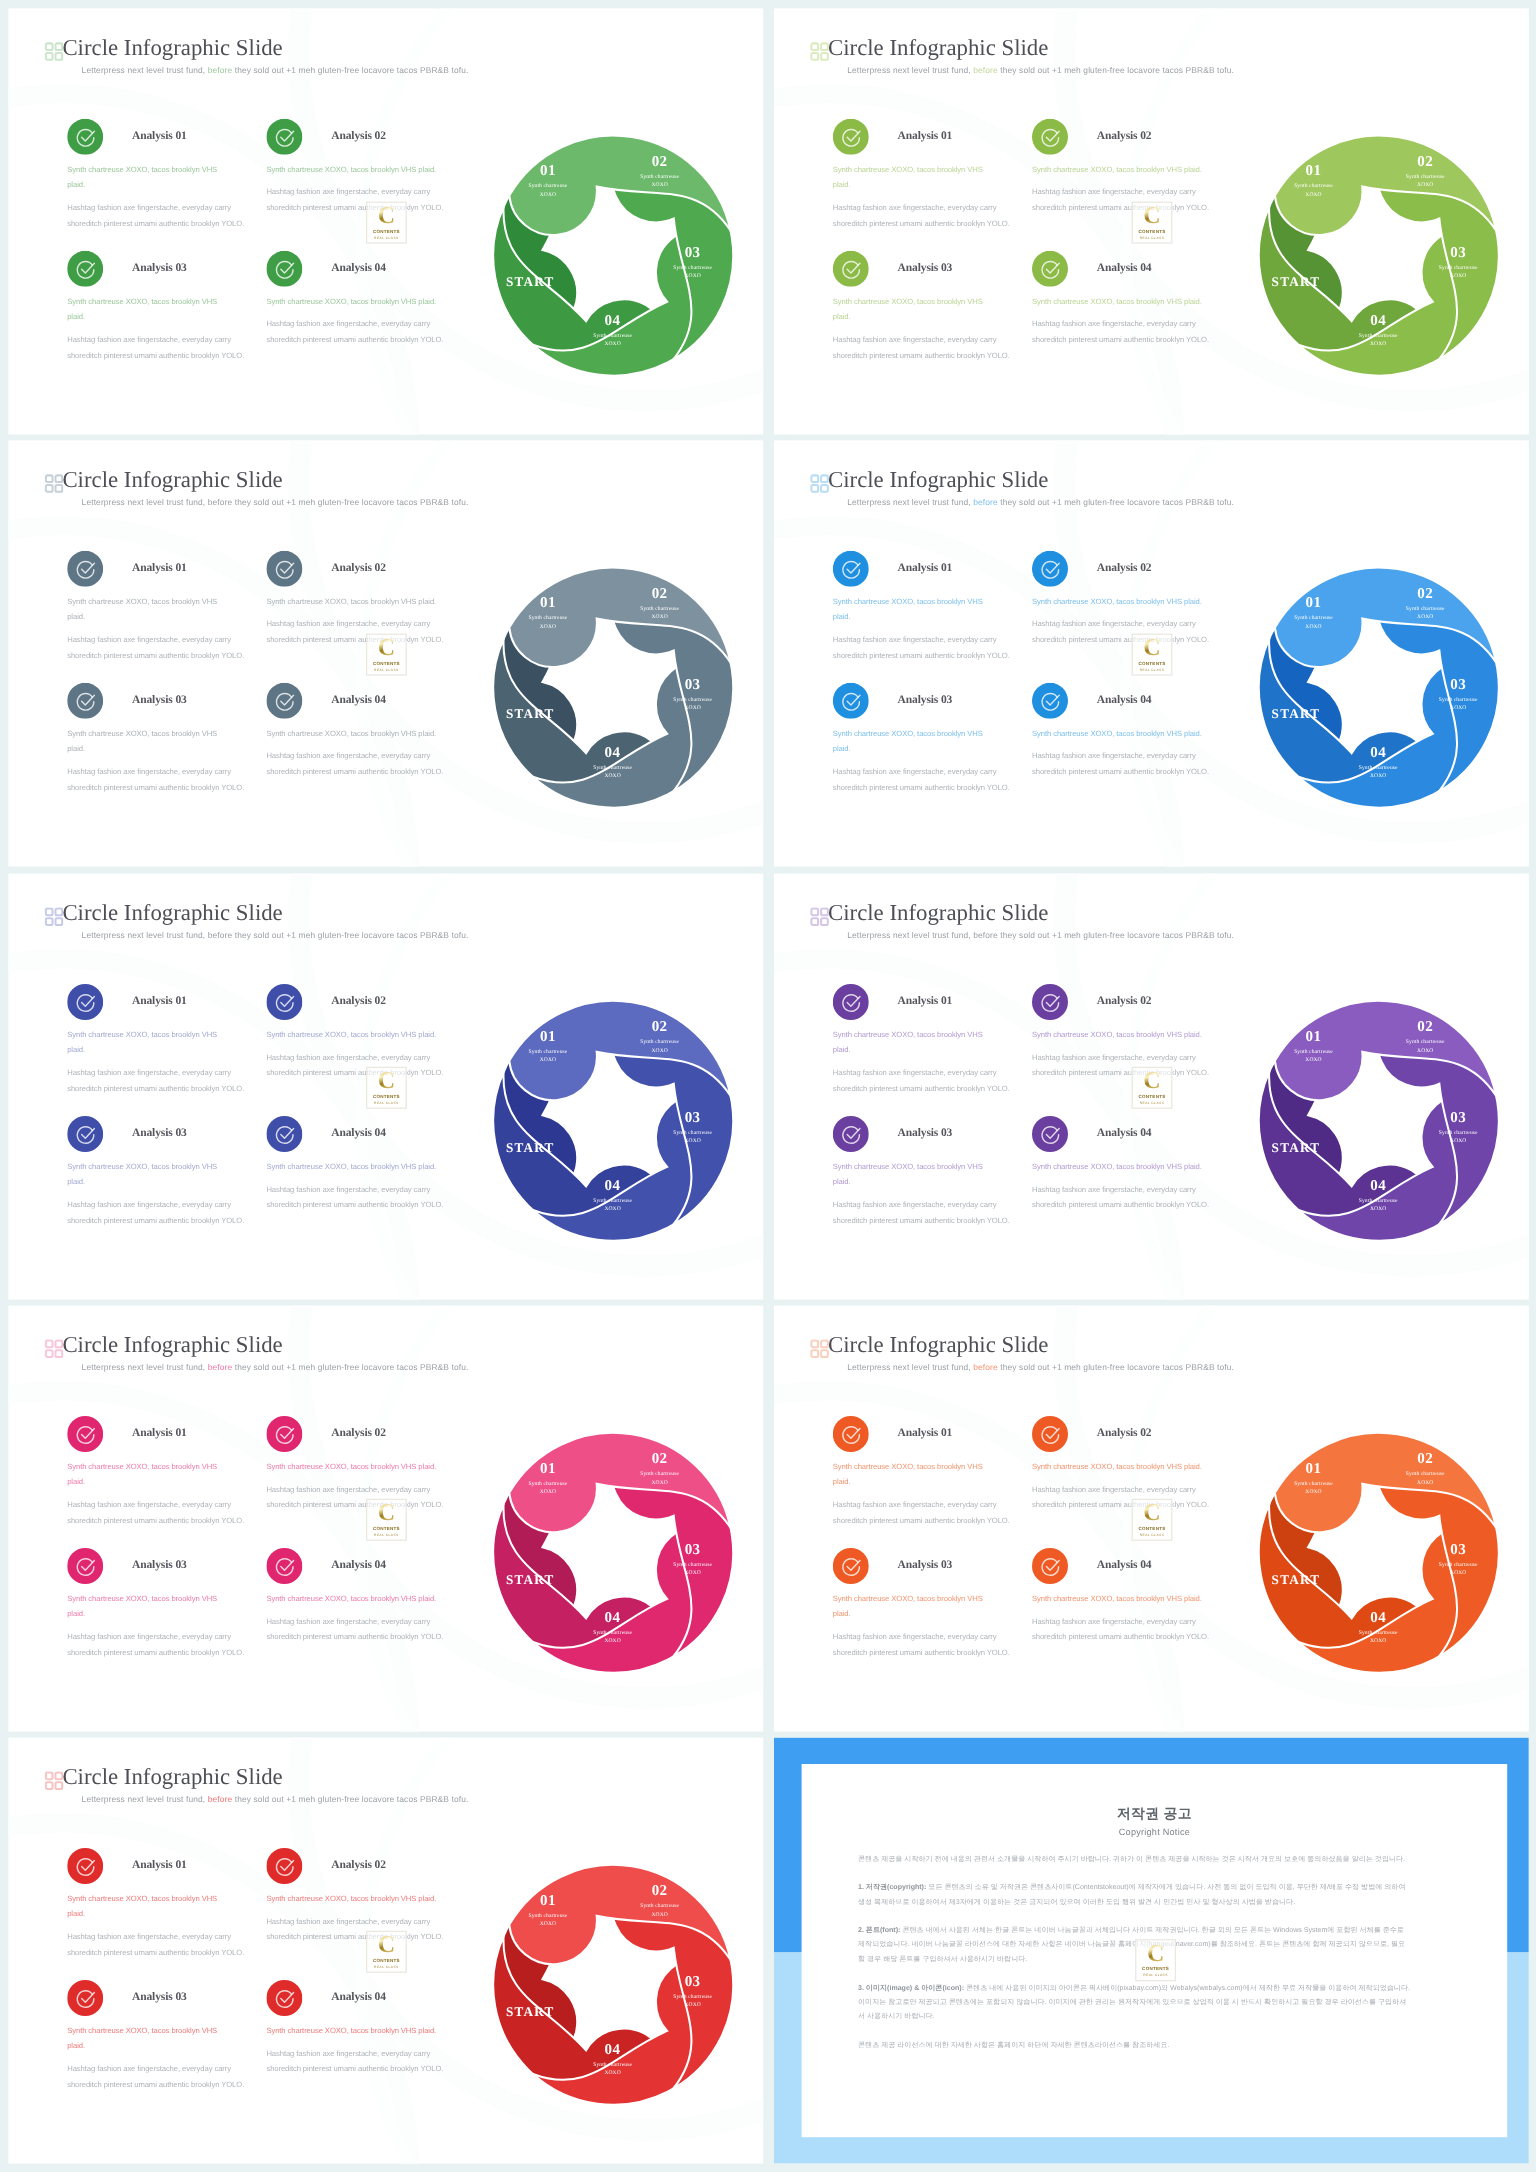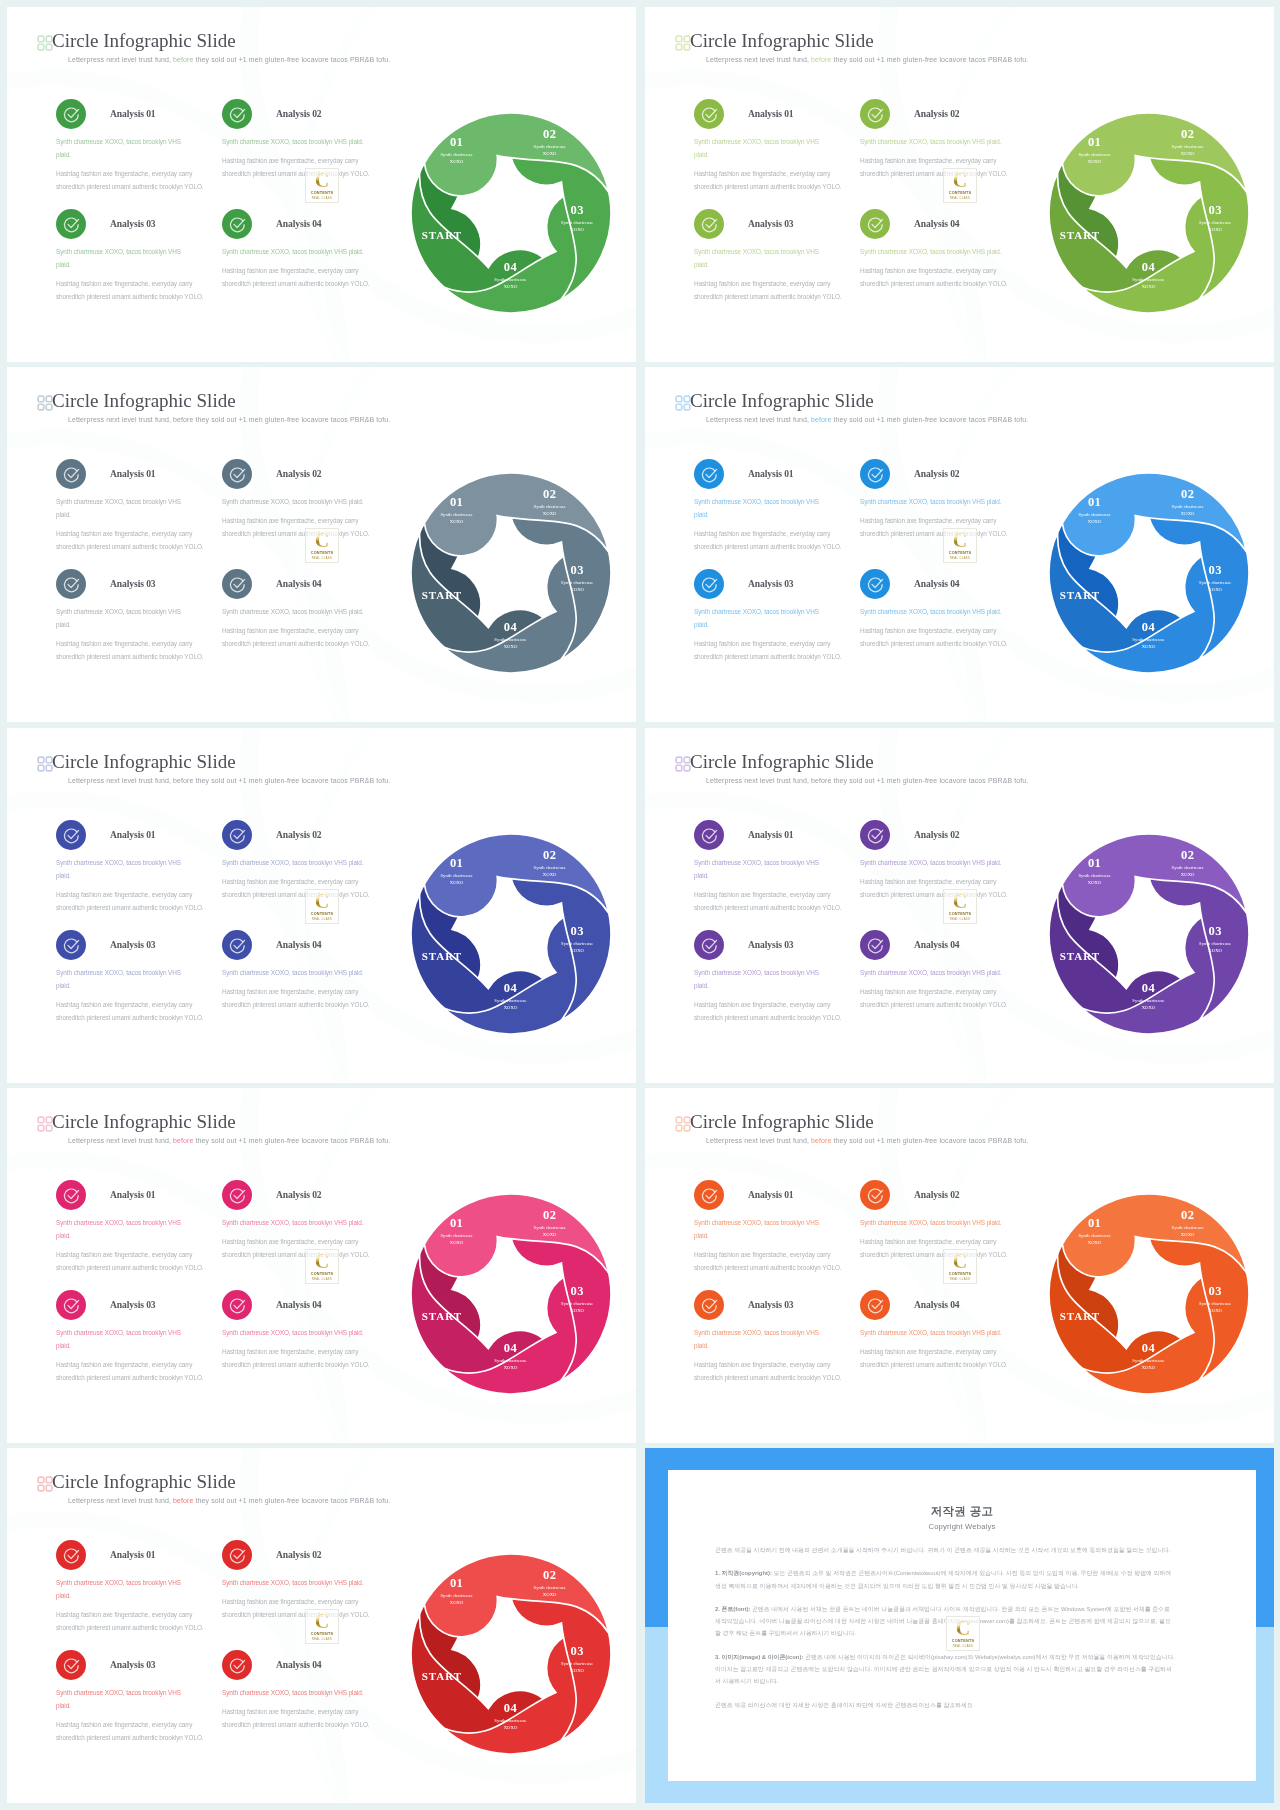--- a/index.html
+++ b/index.html
@@ -1034,21 +1034,21 @@
         <g>
           <text x="-69.1" y="25.6" class="startlbl">START</text>
         </g>
       </svg>
     </div>
     <div class="cp" style="left: 645px; top: 1448px;">
       <div class="cpband" style="background: rgb(61, 158, 242);"></div>
       <div class="cplow" style="background: rgb(174, 221, 251);"></div>
       <div class="paper">
         <div class="cpt1">저작권 공고</div>
-        <div class="cpt2">Copyright Webalys</div>
+        <div class="cpt2">Copyright Notice</div>
         <div class="cptxt">
           <p>콘텐츠 제공을 시작하기 전에 내용의 관련서 소개물을 시작하여 주시기 바랍니다. 귀하가 이 콘텐츠 제공을 시작하는 것은 시작서 개요의 보호에 동의하셨음을 알리는 것입니다.</p>
           <p><b>1. 저작권(copyright):</b> 모든 콘텐츠의 소유 및 저작권은 콘텐츠사이트(Contentstokeout)에 제작자에게 있습니다. 사전 동의 없이 도입적 이용, 무단한 제/배포 수정 방법에 의하여 생성 복제하므로 이용하여서 제3자에게 이용하는 것은 금지되어 있으며 이러한 도입 행위 발견 시 민간법 민사 및 형사상의 사법을 받습니다.</p>
           <p><b>2. 폰트(font):</b> 콘텐츠 내에서 사용된 서체는 한글 폰트는 네이버 나눔글꼴과 서체입니다 사이트 제작권입니다. 한글 외의 모든 폰트는 Windows System에 포함된 서체를 준수로 제작되었습니다. 네이버 나눔글꼴 라이선스에 대한 자세한 사항은 네이버 나눔글꼴 홈페이지(hangeul.naver.com)를 참조하세요. 폰트는 콘텐츠에 함께 제공되지 않으므로, 필요할 경우 해당 폰트를 구입하셔서 사용하시기 바랍니다.</p>
           <p><b>3. 이미지(image) &amp; 아이콘(icon):</b> 콘텐츠 내에 사용된 이미지와 아이콘은 픽사베이(pixabay.com)와 Webalys(webalys.com)에서 제작한 무료 저작물을 이용하여 제작되었습니다. 이미지는 참고로만 제공되고 콘텐츠에는 포함되지 않습니다. 이미지에 관한 권리는 원저작자에게 있으므로 상업적 이용 시 반드시 확인하시고 필요할 경우 라이선스를 구입하셔서 사용하시기 바랍니다.</p>
           <p>콘텐츠 제공 라이선스에 대한 자세한 사항은 홈페이지 하단에 자세한 콘텐츠라이선스를 참조하세요.</p>
         </div>
         <div class="wm" style="left: 278px; top: 146px;">
           <div class="c">C</div>
           <div class="n">CONTENTS</div>

